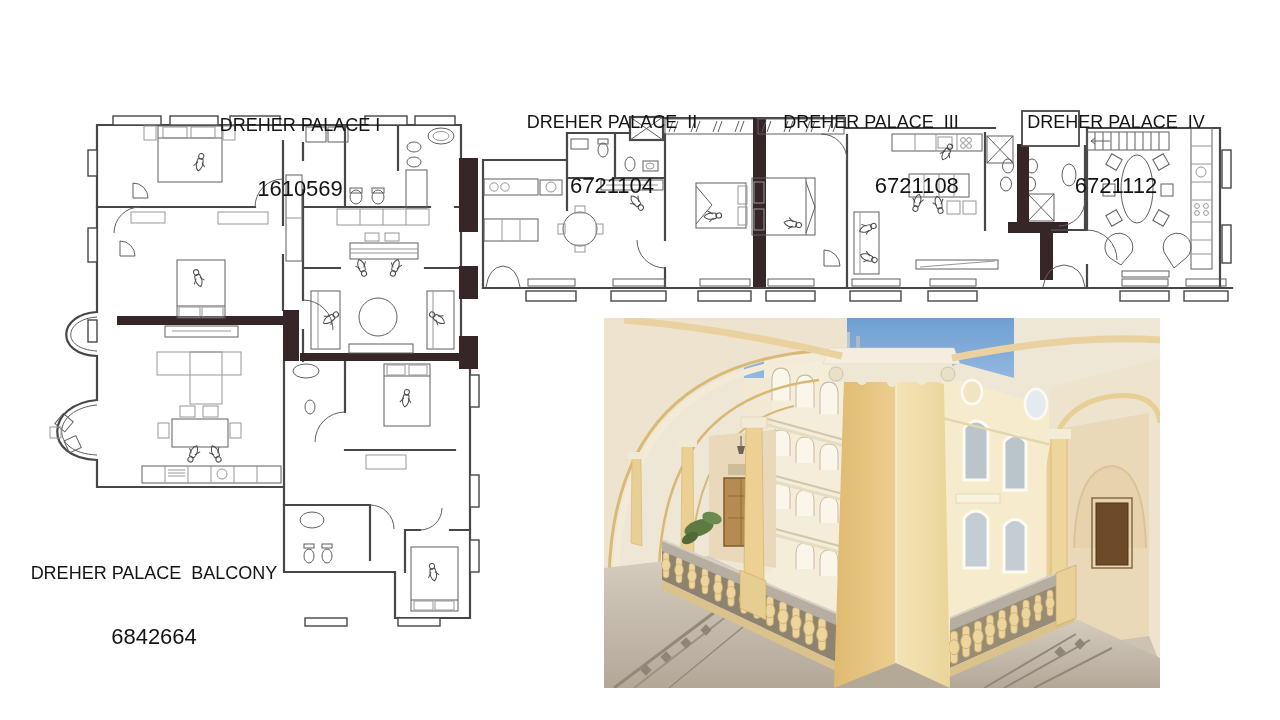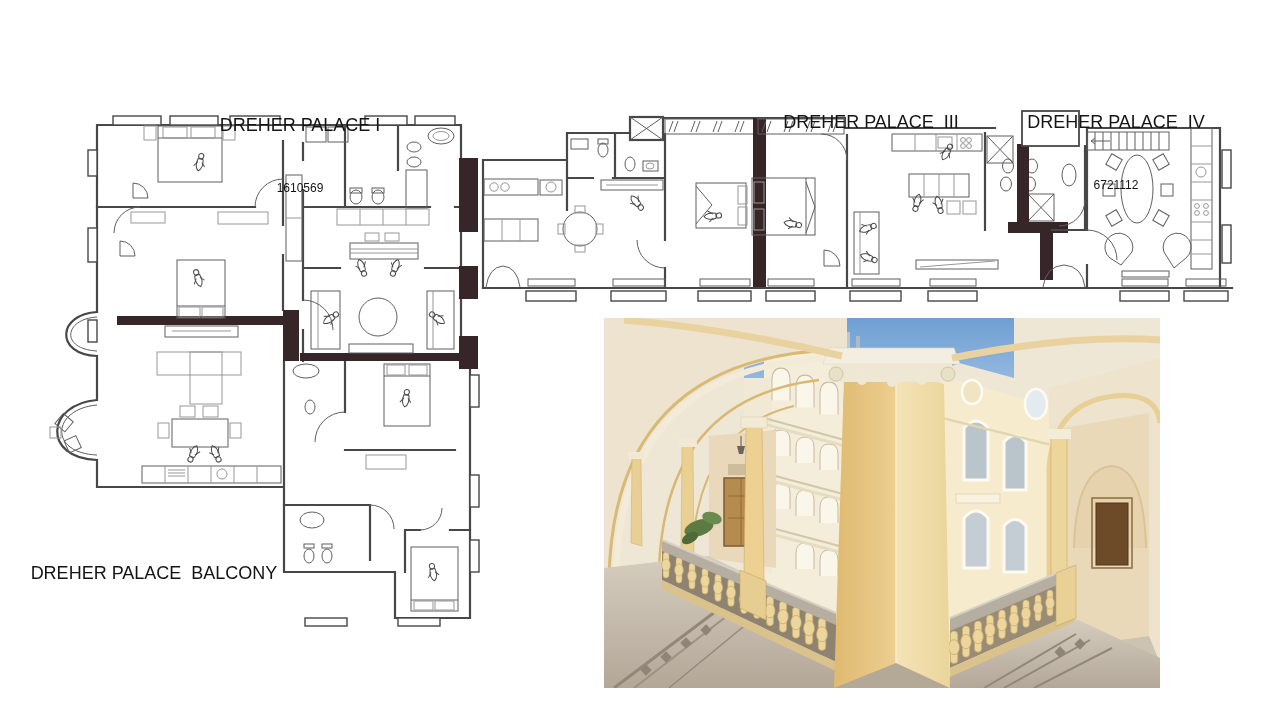--- a/index.html
+++ b/index.html
@@ -1,20 +1,20 @@
 <!DOCTYPE html>
 <html><head>
 <meta charset="utf-8">
 <style>
   html,body{margin:0;padding:0;background:#fff;}
   .canvas{position:relative;width:1280px;height:720px;background:#ffffff;overflow:hidden;
           font-family:"Liberation Sans",sans-serif;}
   .lbl{position:absolute;transform:translateX(-50%);text-align:center;color:#141414;
        font-size:18px;line-height:21px;white-space:pre;}
-  .lbl .code{font-size:12px;}
+  .lbl .code{font-size:22px;}
   .plans{position:absolute;left:0;top:0;}
   .photo{position:absolute;left:604px;top:318px;}
   
   .w{stroke:#474747;stroke-width:2.2;fill:none;stroke-linecap:square}
   .t{stroke:#5f5f5f;stroke-width:1;fill:none}
   .g{stroke:#979797;stroke-width:1;fill:none}
   .f{fill:#372628;stroke:none}
   .wf{fill:#ffffff;stroke:#474747;stroke-width:1.4}
   .prs{stroke:#4a4a4a;stroke-width:1;fill:none}
 </style>
@@ -308,29 +308,35 @@
       <rect class="wf" x="928" y="291" width="49" height="10"></rect>
       <rect class="wf" x="1120" y="291" width="49" height="10"></rect>
       <rect class="wf" x="1184" y="291" width="44" height="10"></rect>
     </g>
   </svg>
 
   <div class="lbl" style="left:300px;top:73px;">
     <div>DREHER PALACE I</div>
     <div class="code">1610569</div>
   </div>
+  <div class="lbl" style="left:612px;top:70px;">
+    <div>DREHER PALACE  II</div>
+    <div class="code">6721104</div>
+  </div>
   <div class="lbl" style="left:871px;top:70px;text-align:right;">
     <div>DREHER PALACE  III</div>
+    <div class="code">6721108</div>
   </div>
   <div class="lbl" style="left:1116px;top:70px;text-align:center;">
     <div>DREHER PALACE  IV</div>
     <div class="code">6721112</div>
   </div>
   <div class="lbl" style="left:154px;top:521px;">
     <div>DREHER PALACE  BALCONY</div>
+    <div class="code">6842664</div>
   </div>
 
   <svg class="photo" width="556" height="370" viewBox="0 0 556 370">
     <defs>
       <linearGradient id="skyG" x1="0" y1="0" x2="0" y2="1">
         <stop offset="0" stop-color="#6f9fd2"></stop>
           <stop offset="1" stop-color="#a5c5e6"></stop>
       </linearGradient>
       <linearGradient id="floorG" x1="0" y1="0" x2="0" y2="1">
         <stop offset="0" stop-color="#d6cdbf"></stop>

